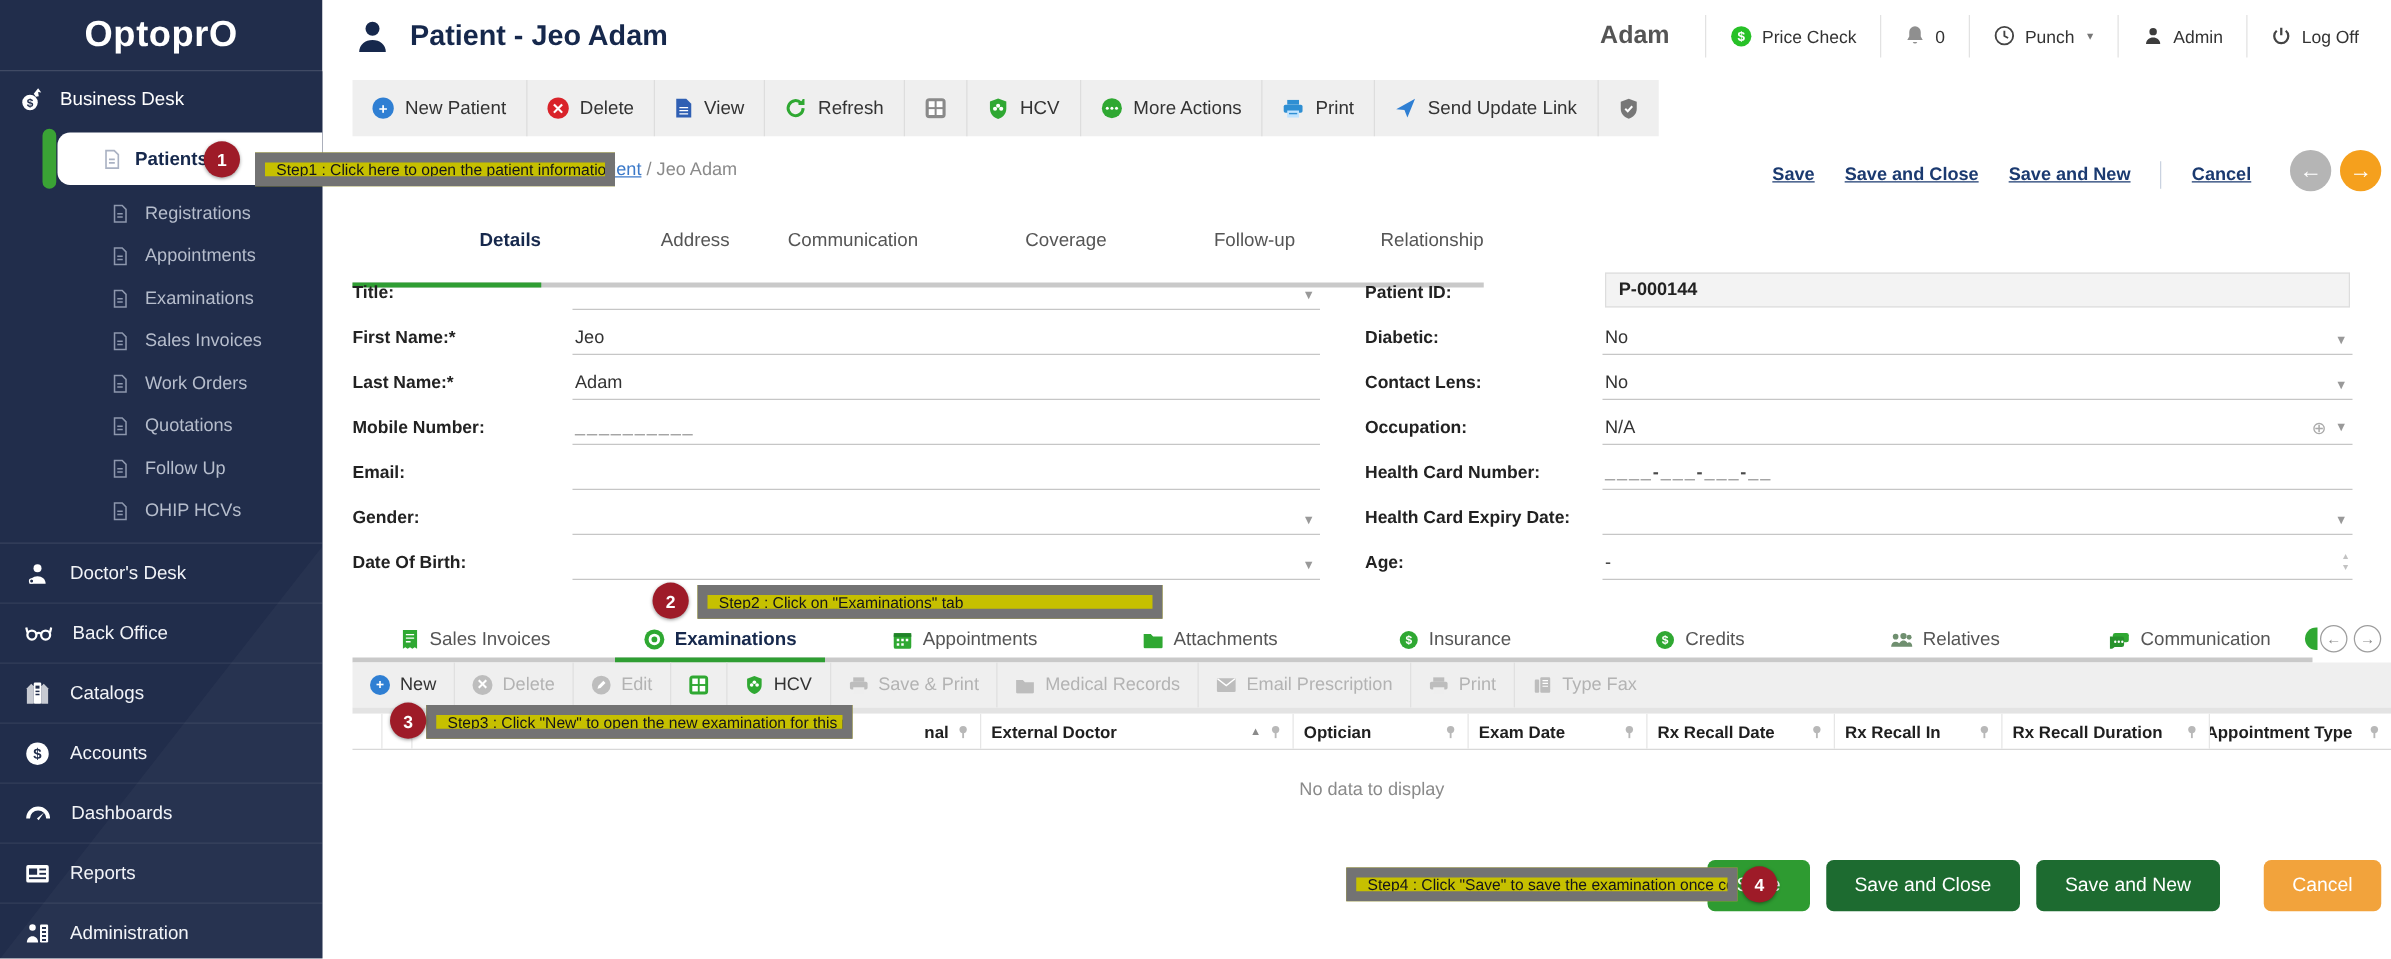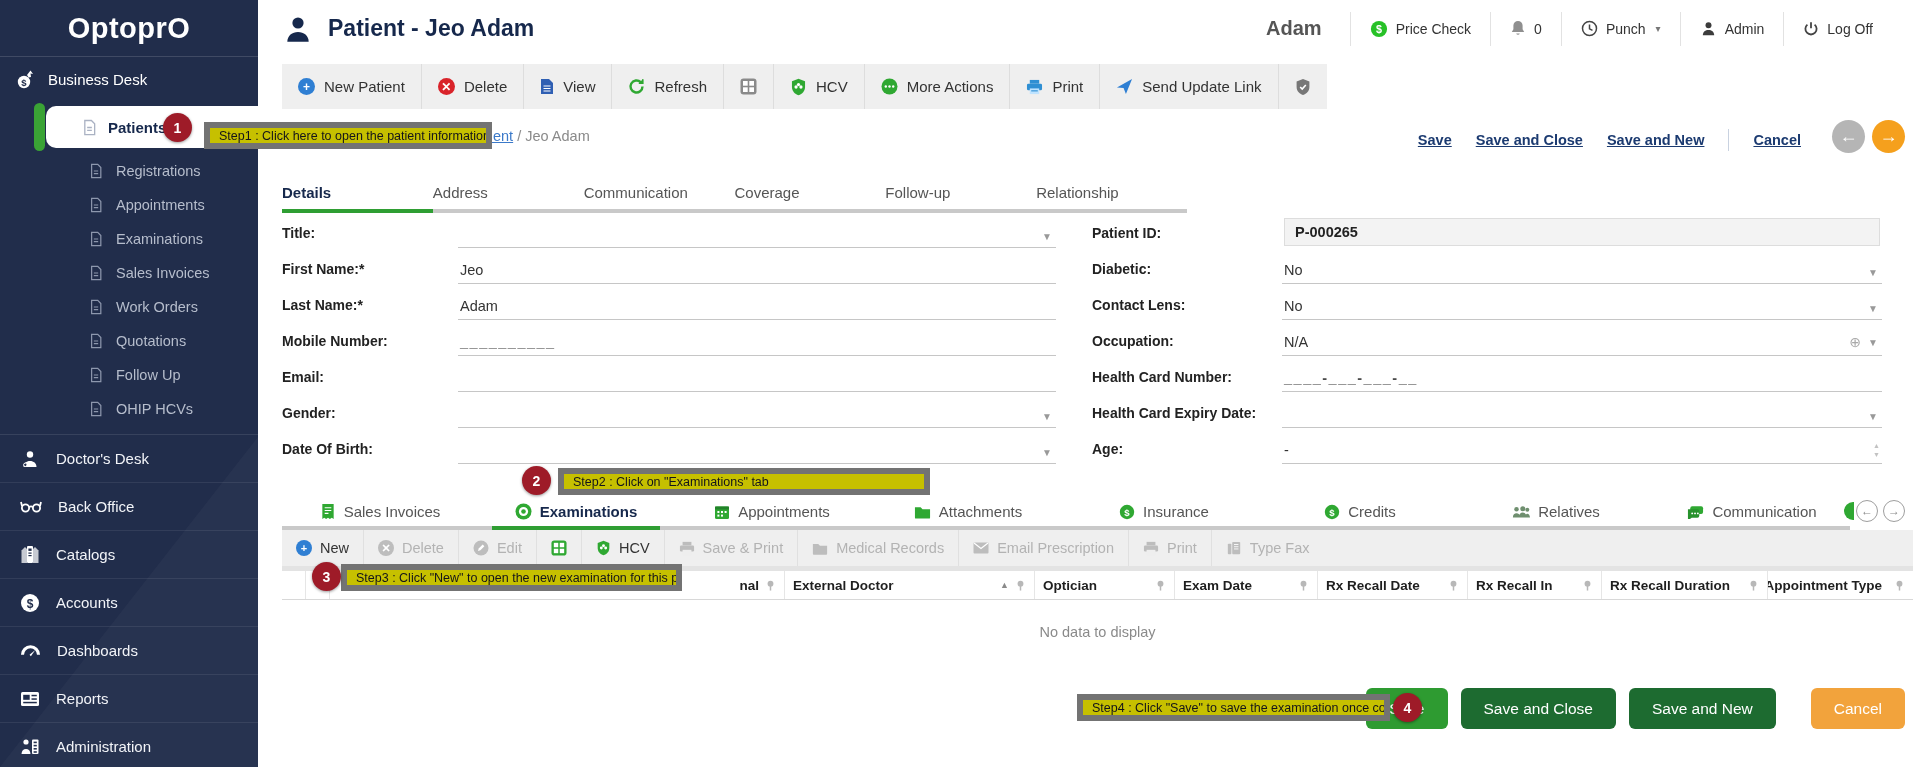--- a/index.html
+++ b/index.html
@@ -48,21 +48,21 @@
     font-size:14.5px;font-weight:bold;}
   .save-links a{color:#1b3a70;text-decoration:underline;}
   .vdiv{width:1px;height:22px;background:#c9d2e0;}
   .nav-circles{position:absolute;top:120px;right:8px;display:flex;gap:7px;}
   .circle{width:33px;height:33px;border-radius:50%;display:flex;align-items:center;justify-content:center;
     color:#fff;font-size:18px;font-weight:bold;}
   .prev{background:#b5b5b5;} .next{background:#f5a01d;}
 
   
   .tabs{position:absolute;left:282px;top:176px;width:905px;display:flex;border-bottom:4px solid #c9c9c9;}
-  .tab{flex:1;text-align:left;padding:8px 0 8px;font-size:15px;color:#555;position:relative;}
+  .tab{flex:1;text-align:right;padding:8px 0 25px;font-size:15px;color:#555;position:relative;}
   .tab.active{color:#16284c;font-weight:bold;}
   .tab.active::after{content:"";position:absolute;left:0;right:0;bottom:-4px;height:4px;background:#2f9e33;}
 
   
   .form{position:absolute;left:282px;top:212px;display:grid;
     grid-template-columns:176px 598px 36px 190px 600px;grid-auto-rows:36px;align-items:end;}
   .f-label{font-size:14px;font-weight:bold;color:#222;padding-bottom:7px;white-space:nowrap;}
   .f-value{border-bottom:1px solid #c6c6c6;display:flex;align-items:flex-end;gap:6px;
     padding:0 2px 5px;font-size:14.5px;color:#333;height:100%;box-sizing:border-box;}
   .f-value.no-line{border-bottom:none;align-items:flex-end;padding-bottom:2px;}
@@ -100,21 +100,21 @@
   .sort{color:#8a8a8a;font-size:9px;}
   .grid-empty{position:absolute;left:282px;top:600px;width:1631px;height:64px;display:flex;
     align-items:center;justify-content:center;color:#8a8a8a;font-size:14.5px;}
 
   
   .footer-actions{position:absolute;top:688px;right:8px;display:flex;gap:13px;}
   .btn{height:41px;padding:0 23px;border-radius:6px;color:#fff;font-size:15.5px;display:flex;align-items:center;border:none;}
   .btn.bright{background:#2e9b31;} .btn.dark{background:#1d6b30;} .btn.cancel{background:#f2a33c;margin-left:22px;}
 
   
-  .ann-box{position:absolute;height:27px;background:#c6c000;border:6px solid #737373;box-sizing:border-box;
+  .ann-box{position:absolute;height:27px;background:#c6c000;border:8px solid #737373;box-sizing:border-box;
     display:flex;align-items:center;padding:0 9px;font-size:12.5px;color:#14141a;z-index:40;white-space:nowrap;overflow:hidden;}
   .ann-dot{position:absolute;width:29px;height:29px;border-radius:50%;background:#9e1b28;color:#fff;
     display:flex;align-items:center;justify-content:center;font-size:14px;font-weight:bold;z-index:41;
     box-shadow:0 1px 3px rgba(0,0,0,.4);}
 
   svg{display:block;}
   .icw{display:inline-flex;align-items:center;justify-content:center;}
 </style>
 </head>
 <body>
@@ -347,21 +347,21 @@
       </div>
       <div class="h-item">
         <span class="icw">
           <svg width="17" height="17" viewBox="0 0 24 24" fill="#3c3c3c">
               <circle cx="12" cy="7.5" r="4.2"></circle>
               <path d="M4 21.5c0-4.6 3.7-7.3 8-7.3s8 2.7 8 7.3z"></path>
             </svg>
         </span>
         <span>Admin</span>
       </div>
-      <div class="h-item" style="padding-right:40px;">
+      <div class="h-item" style="padding-right:26px;">
         <span class="icw">
           <svg width="16" height="16" viewBox="0 0 16 16" fill="none" stroke="#444" stroke-width="1.8">
               <path d="M8 1.2v6"></path>
               <path d="M4.4 3.6a5.6 5.6 0 1 0 7.2 0"></path>
             </svg>
         </span>
         <span>Log Off</span>
       </div>
     </div>
   </div>
@@ -488,21 +488,21 @@
   <div class="form">
 
     <div class="f-label">Title:</div>
     <div class="f-value">
         <span></span>
         <span class="caret">▼</span>
       </div>
     <div></div>
     <div class="f-label">Patient ID:</div>
     <div class="f-value no-line">
-        <span class="ro-box">P-000265</span>
+        <span class="ro-box">P-000144</span>
       </div>
 
     <div class="f-label">First Name:*</div>
     <div class="f-value">
         <span>Jeo</span>
       </div>
     <div></div>
     <div class="f-label">Diabetic:</div>
     <div class="f-value">
         <span>No</span>

